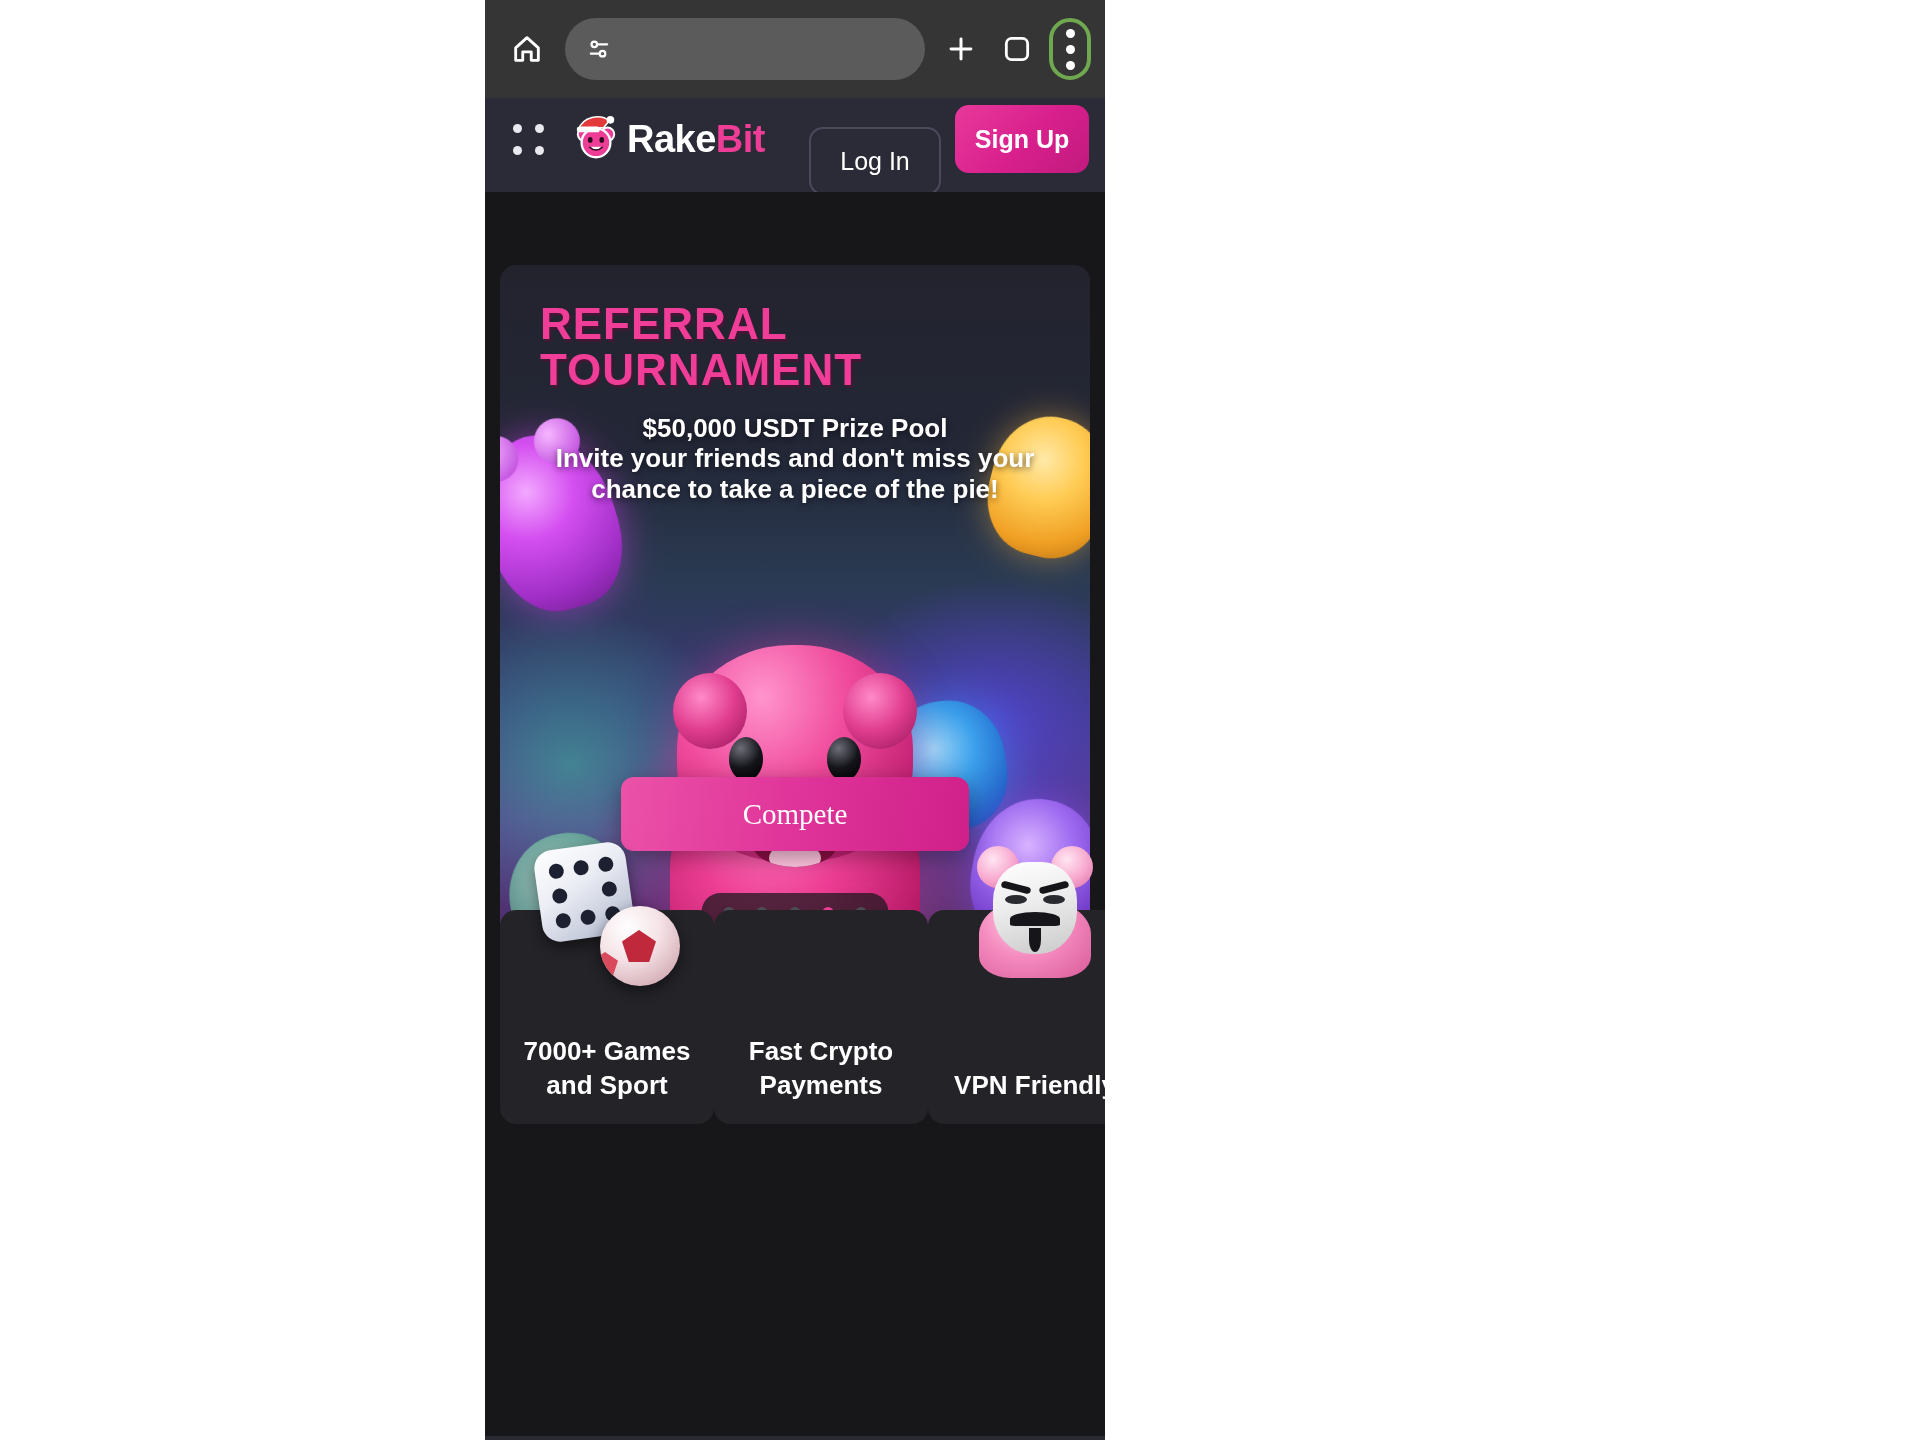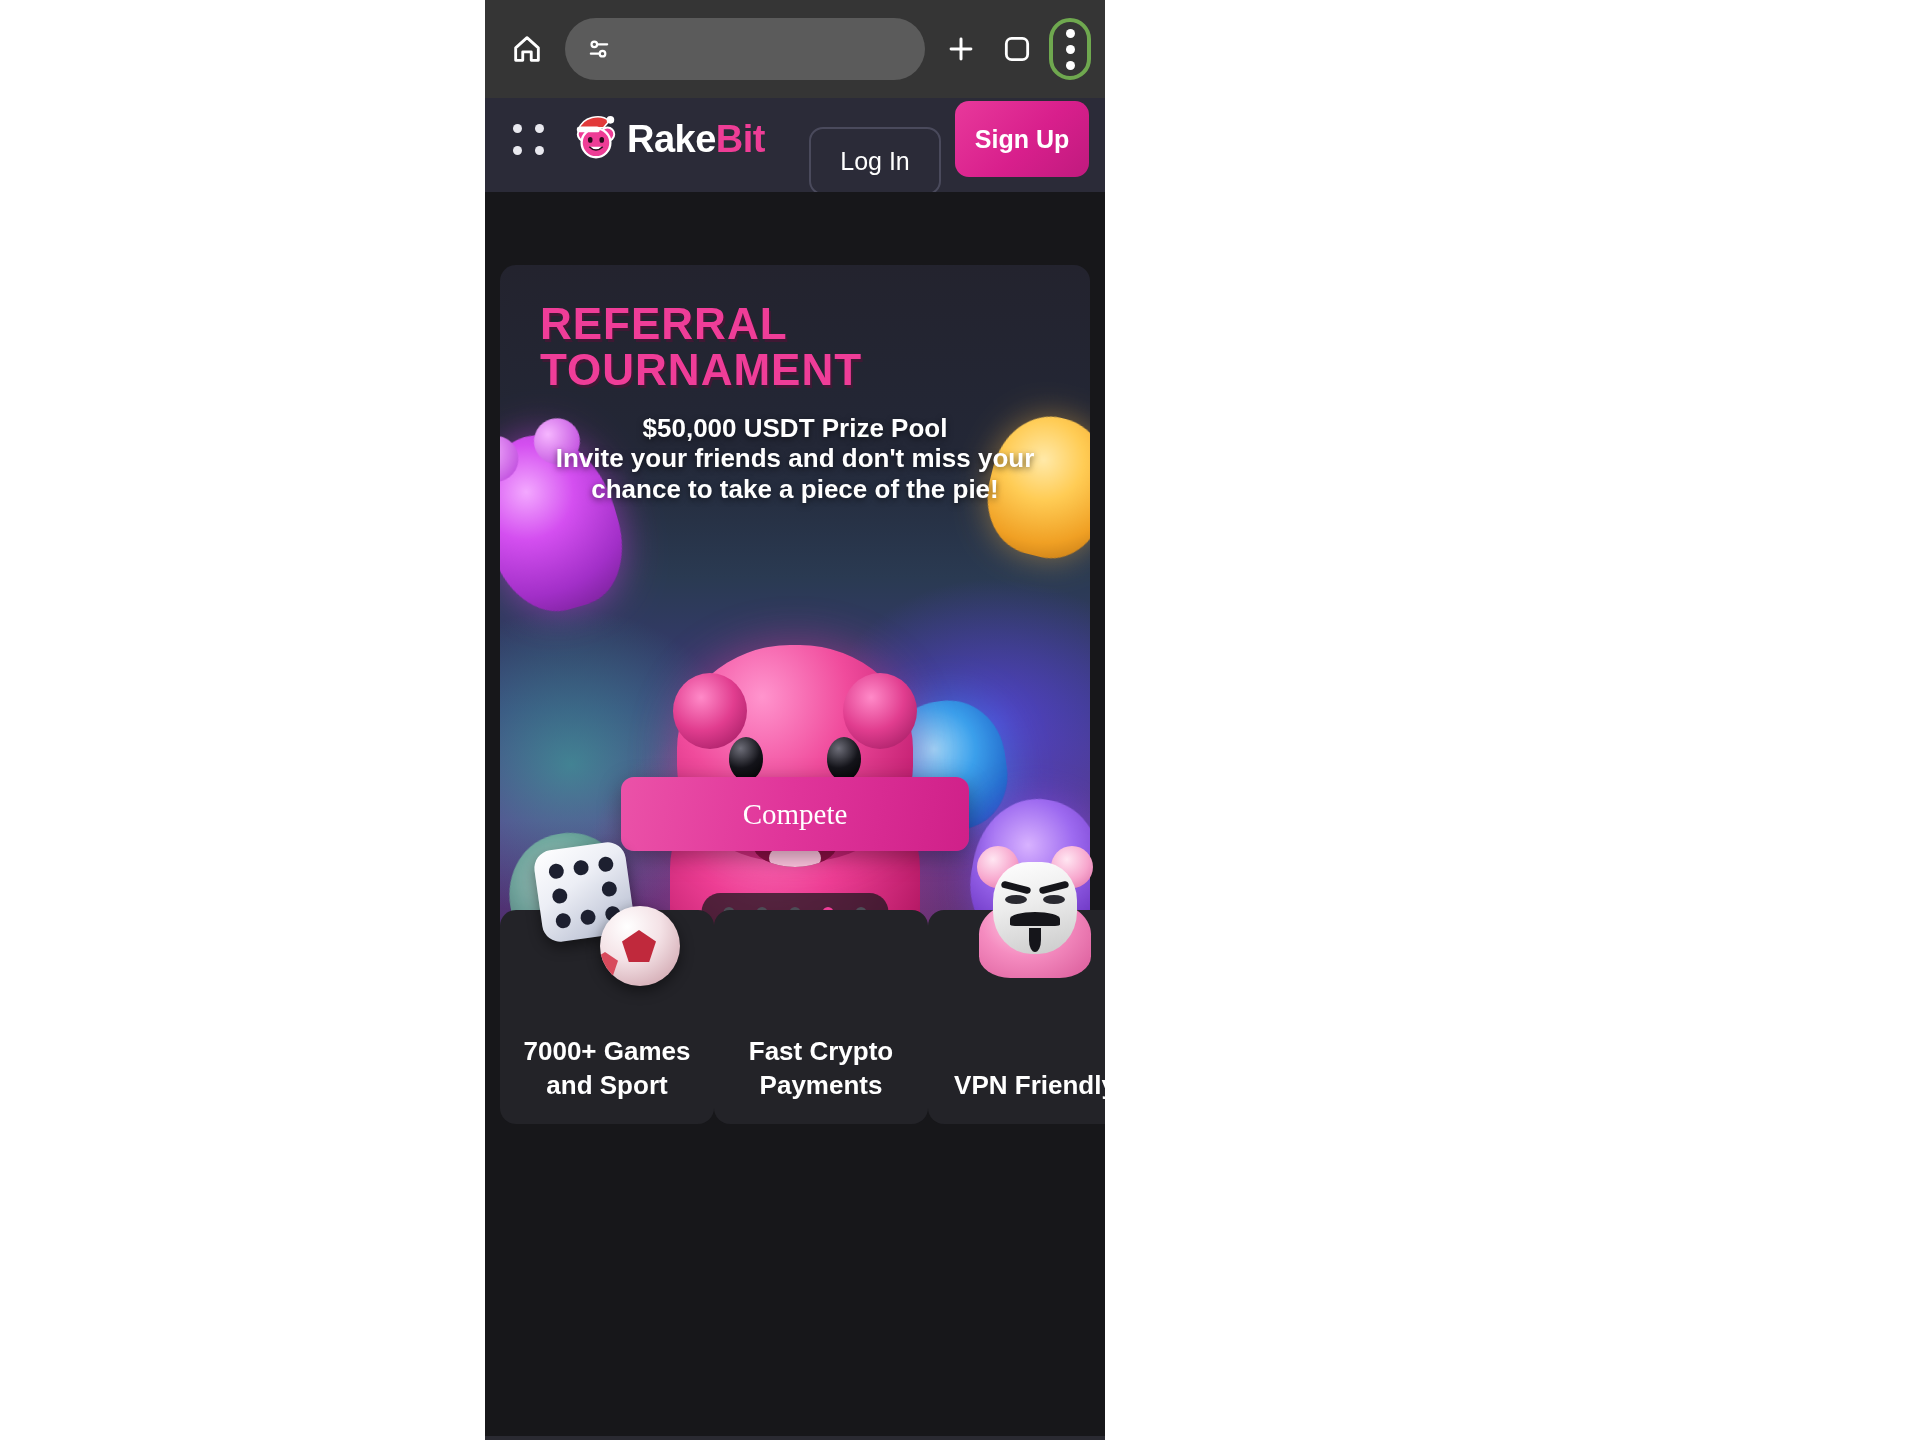--- a/index.html
+++ b/index.html
@@ -110,21 +110,21 @@
     border-radius: 14px;
     background: transparent;
     color: #ffffff;
     font-size: 25px;
     font-family: "Liberation Sans", sans-serif;
     display: flex; align-items: center; justify-content: center;
     cursor: pointer;
     margin-top: 44px;
   }
   #signup-btn {
-    width: 134px; height: 76px;
+    width: 134px; height: 68px;
     border: none;
     border-radius: 14px;
     background: linear-gradient(135deg, #e8399b 0%, #d81f8c 55%, #c01a7e 100%);
     color: #ffffff;
     font-size: 25px;
     font-weight: bold;
     font-family: "Liberation Sans", sans-serif;
     display: flex; align-items: center; justify-content: center;
     cursor: pointer;
   }

